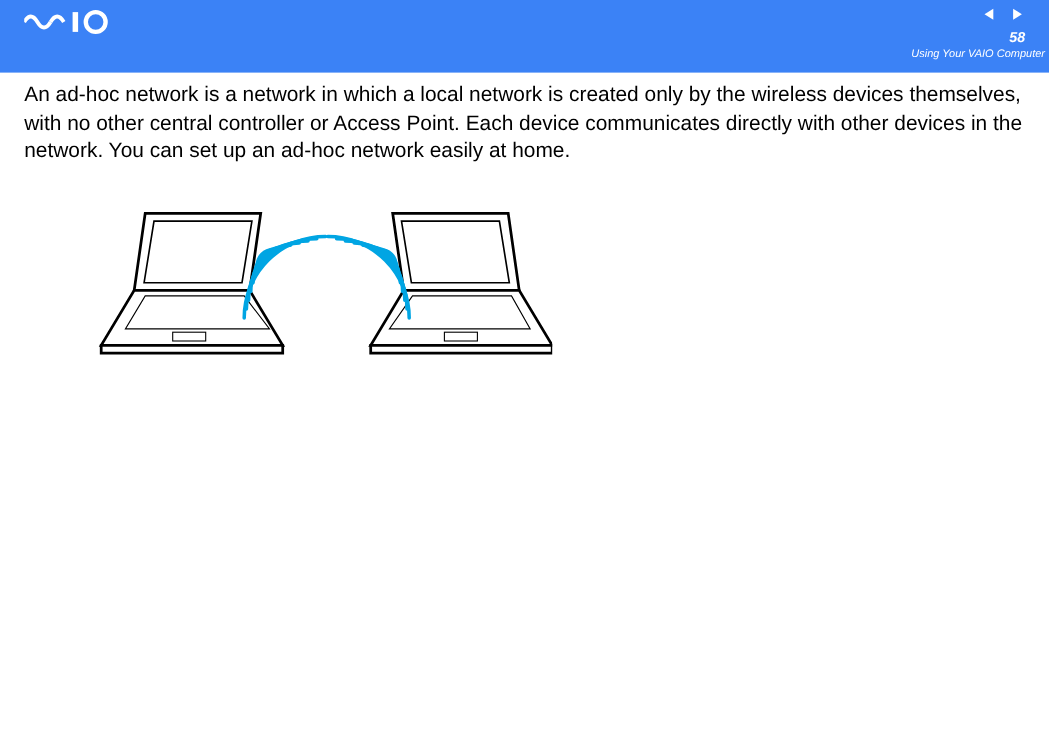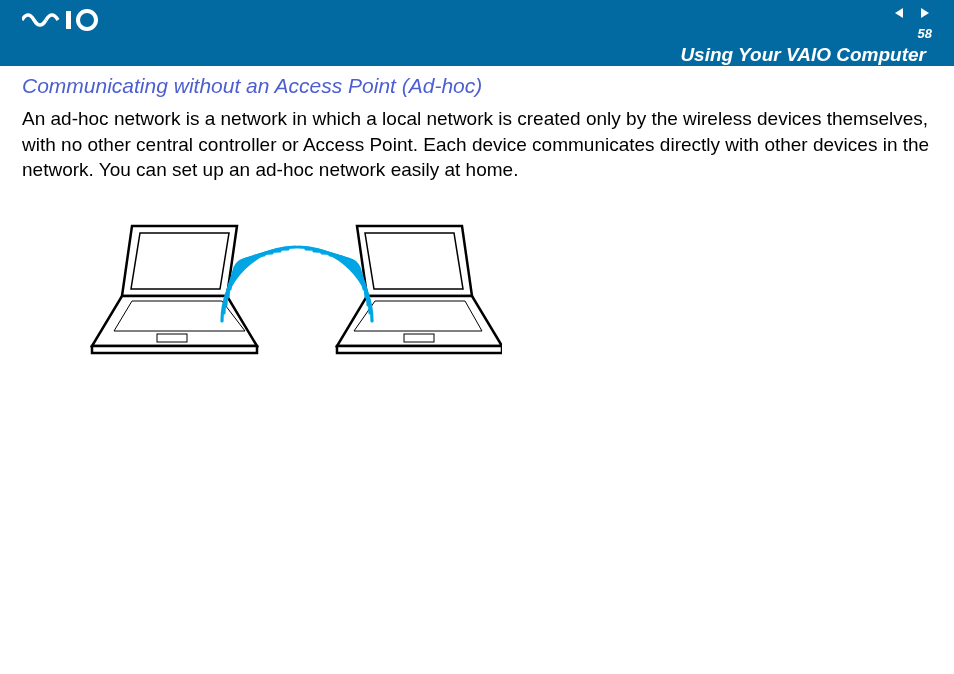--- a/index.html
+++ b/index.html
@@ -6,21 +6,21 @@
     body {
       width: 954px;
       height: 674px;
       background: #ffffff;
       font-family: Arial, Helvetica, sans-serif;
       position: relative;
     }
     .header-bar {
       width: 100%;
       height: 66px;
-      background: #0369a1;
+      background: #3b82f6;
       position: relative;
     }
     .vaio-logo {
       position: absolute;
       left: 22px;
       top: 8px;
       color: #ffffff;
     }
     .nav-arrows {
       position: absolute;
@@ -37,26 +37,26 @@
       position: absolute;
       right: 22px;
       top: 26px;
       color: #ffffff;
       font-weight: bold;
       font-style: italic;
       font-size: 13px;
     }
     .section-title {
       position: absolute;
-      right: 28px;
+      right: 4px;
       top: 44px;
       color: #ffffff;
-      font-weight: bold;
+      font-weight: normal;
       font-style: italic;
-      font-size: 19px;
+      font-size: 10px;
     }
     .content {
       padding: 8px 22px 0 22px;
     }
     .heading {
       color: #4d5fd0;
       font-style: italic;
       font-size: 21px;
       font-weight: normal;
       margin-bottom: 8px;
@@ -97,21 +97,20 @@
       <svg width="14" height="14" viewBox="0 0 14 14">
         <path d="M 3 2 L 11 7 L 3 12 Z" fill="#ffffff"></path>
       </svg>
     </span>
   </div>
   <div class="page-number">58</div>
   <div class="section-title">Using Your VAIO Computer</div>
 </div>
 
 <div class="content">
-  <h2 class="heading">Communicating without an Access Point (Ad-hoc)</h2>
   <p class="body-text">An ad-hoc network is a network in which a local network is created only by the wireless devices themselves, with no other central controller or Access Point. Each device communicates directly with other devices in the network. You can set up an ad-hoc network easily at home.</p>
 
   <div class="illustration">
     <svg width="440" height="180" viewBox="0 0 440 180">
 
       <g>
 
         <path d="M 70 25 L 175 25 L 165 95 L 60 95 Z" fill="#ffffff" stroke="#000000" stroke-width="2.5"></path>
         <path d="M 78 32 L 167 32 L 158 88 L 69 88 Z" fill="#ffffff" stroke="#000000" stroke-width="1.5"></path>
 

